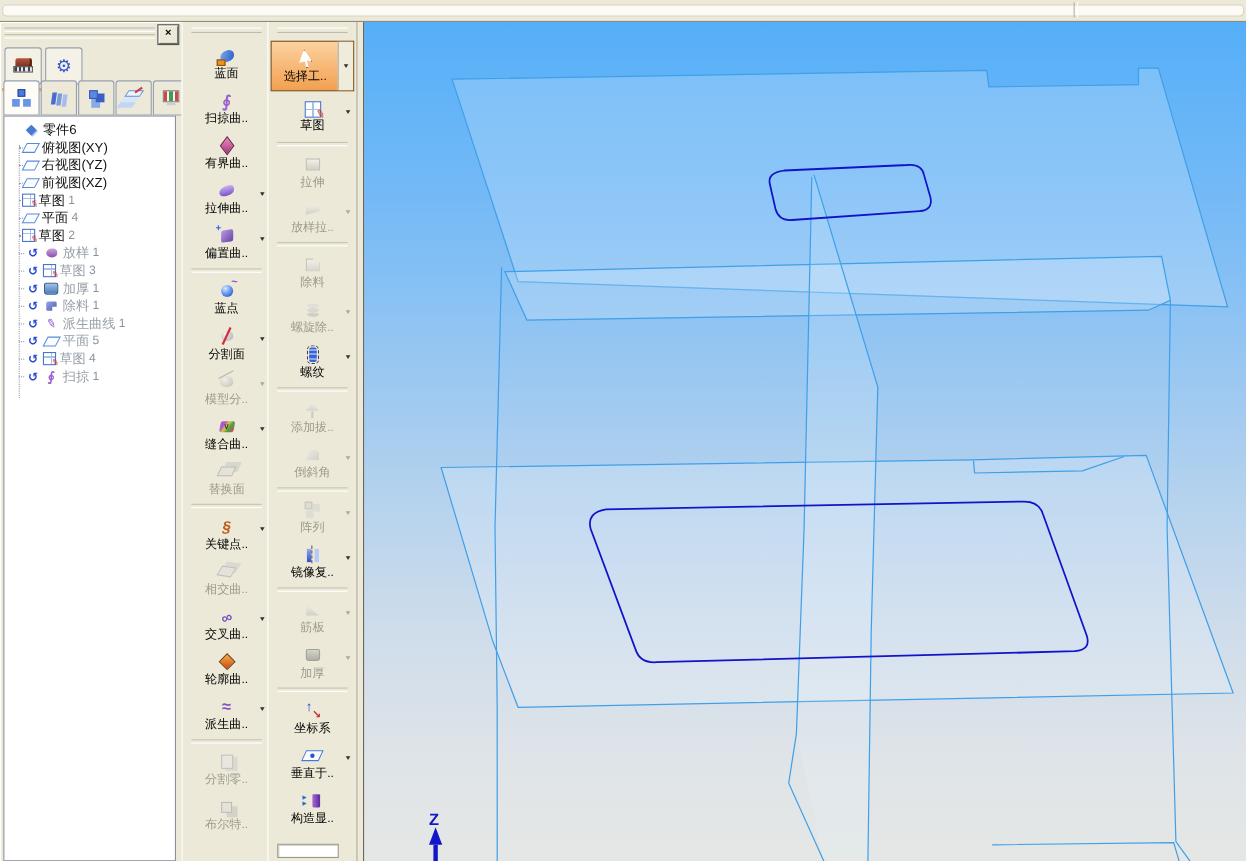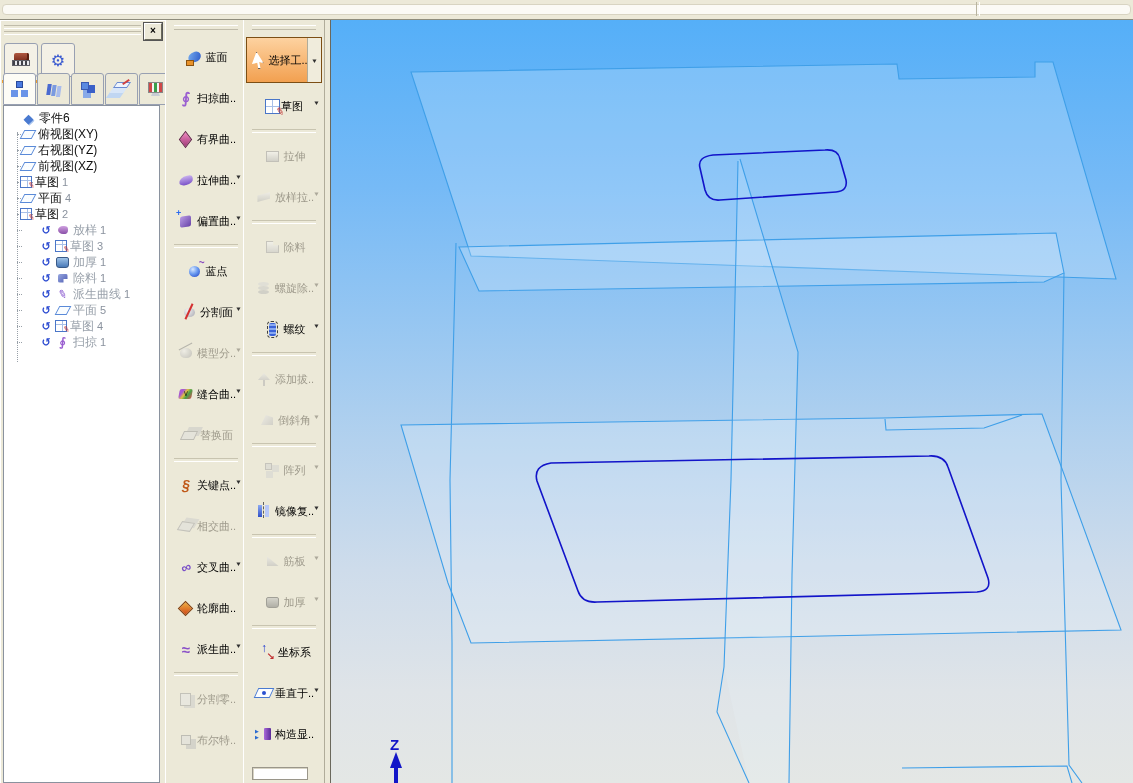--- a/index.html
+++ b/index.html
@@ -31,31 +31,31 @@
         display:flex;align-items:center;justify-content:center;position:relative;}
   .ptab.active{background:#fdfcf6;}
   .treebox{position:absolute;left:2px;top:84px;right:5px;bottom:0;background:#fff;
            border:1px solid #8a929e;overflow:hidden;padding-top:4px;}
   .vguide{position:absolute;left:13px;top:26px;height:230px;border-left:1px dotted #98a0a8;}
   .trow{position:relative;height:16px;display:flex;align-items:center;gap:3px;
         padding-left:16px;font-size:12px;color:#101010;white-space:nowrap;}
   .trow::before{content:"";position:absolute;left:13px;top:8px;width:16px;border-top:1px dotted #98a0a8;}
   .troot{padding-left:17px;}
   .troot::before{display:none;}
-  .trow.suppressed{padding-left:36px;color:#98a0aa;}
+  .trow.suppressed{padding-left:20px;color:#98a0aa;}
   .trow.suppressed::before{width:5px;}
   .tname{white-space:nowrap;}
   .tnum{color:#8a929e;font-size:11px;}
 
   
   .tcol{position:absolute;top:20px;width:80px;bottom:0;background:#ece9d8;}
   #col1{left:165px;border-left:1px solid #fff;border-right:1px solid #c6c2ae;}
   #col2{left:243px;border-left:1px solid #fff;border-right:1px solid #b0ac9a;text-align:right;}
   .grip{height:3px;margin:5px 8px 7px;border-top:1px solid #fff;border-bottom:1px solid #c0bcaa;}
-  .titem{position:relative;height:40px;margin:1px 3px;display:flex;flex-direction:row;
+  .titem{position:relative;height:40px;margin:1px 3px;display:flex;flex-direction:column;
          align-items:center;justify-content:center;gap:1px;}
   .tlabel{font-size:11px;line-height:12px;color:#000;white-space:nowrap;}
   .arrow{position:absolute;right:1px;top:13px;font-size:7px;color:#303030;transform:scaleY(.85);}
   .titem.disabled .tlabel{color:#9e9a8c;}
   .titem.disabled .arrow{color:#aca89a;}
   .titem.disabled .tic{filter:grayscale(1) opacity(.5);}
   .titem.sep{height:2px;margin:3px 8px;border-top:1px solid #c8c4b0;border-bottom:1px solid #fff;}
   .titem.active{height:44px;margin:2px 2px 3px;padding-right:13px;
         background:linear-gradient(#fdd2a0,#f2a050);border:1px solid #7c4e14;}
   .dd-seg{position:absolute;right:0;top:0;bottom:0;width:13px;background:#f0ecdc;

